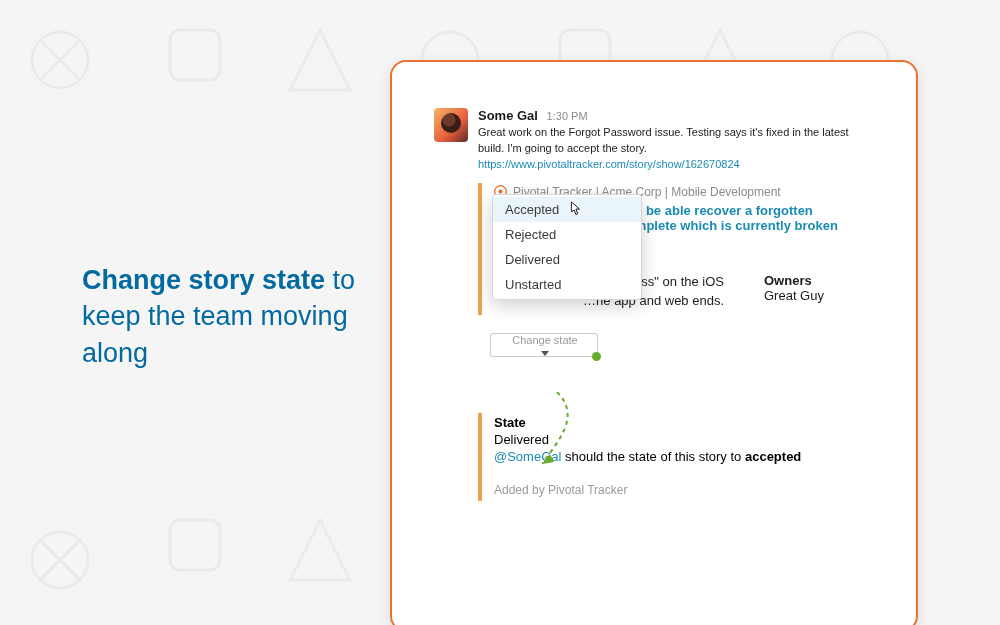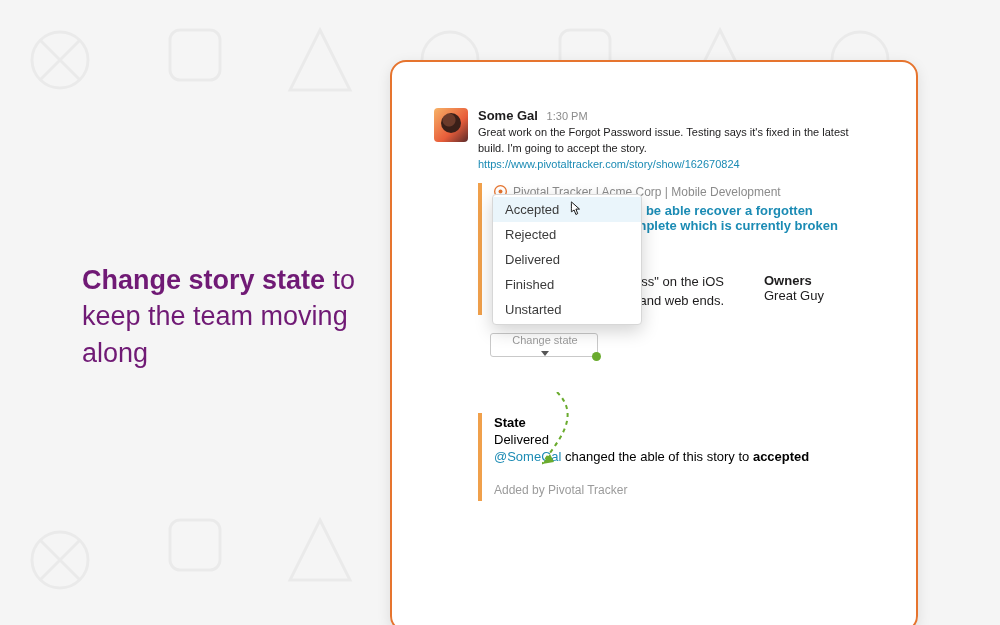--- a/index.html
+++ b/index.html
@@ -28,21 +28,21 @@
     align-items: center;
   }
 
   .headline {
     position: absolute;
     left: 82px;
     top: 262px;
     width: 280px;
     font-size: 27px;
     line-height: 1.35;
-    color: #701a75;
+    color: #0369a1;
     font-weight: 400;
   }
   .headline .bold { font-weight: 700; }
 
   .card {
     position: absolute;
     left: 390px;
     top: 60px;
     width: 528px;
     height: 572px;
@@ -277,30 +277,29 @@
 
     <svg class="connector" viewBox="0 0 70 80">
       <path d="M15 0 C 40 25, 15 50, 0 72" stroke="#6aab2e" stroke-width="2" fill="none" stroke-dasharray="4 4"></path>
       <polygon points="0,72 8,62 12,70" fill="#6aab2e"></polygon>
     </svg>
 
     <div class="attach2">
       <div class="state-head">State</div>
       <div class="state-val">Delivered</div>
       <div class="change-line">
-        <span class="user">@SomeGal</span><span> changed the able of this story to </span><span class="kw">accepted</span>
+        <span class="user">@SomeGal</span><span> should the state of this story to </span><span class="kw">accepted</span>
       </div>
       <div class="footer">Added by Pivotal Tracker</div>
     </div>
 
     <div class="menu">
       <div class="item hl">Accepted</div>
       <div class="item">Rejected</div>
       <div class="item">Delivered</div>
-      <div class="item">Finished</div>
       <div class="item">Unstarted</div>
     </div>
 
     <svg class="cursor" viewBox="0 0 20 22">
       <path d="M6 2 C6 2 6 13 6 13 L9 11 L11 16 L13 15 L11 10 L15 10 Z" fill="#fff" stroke="#000" stroke-width="1"></path>
     </svg>
 
   </div>
 
 </div>

